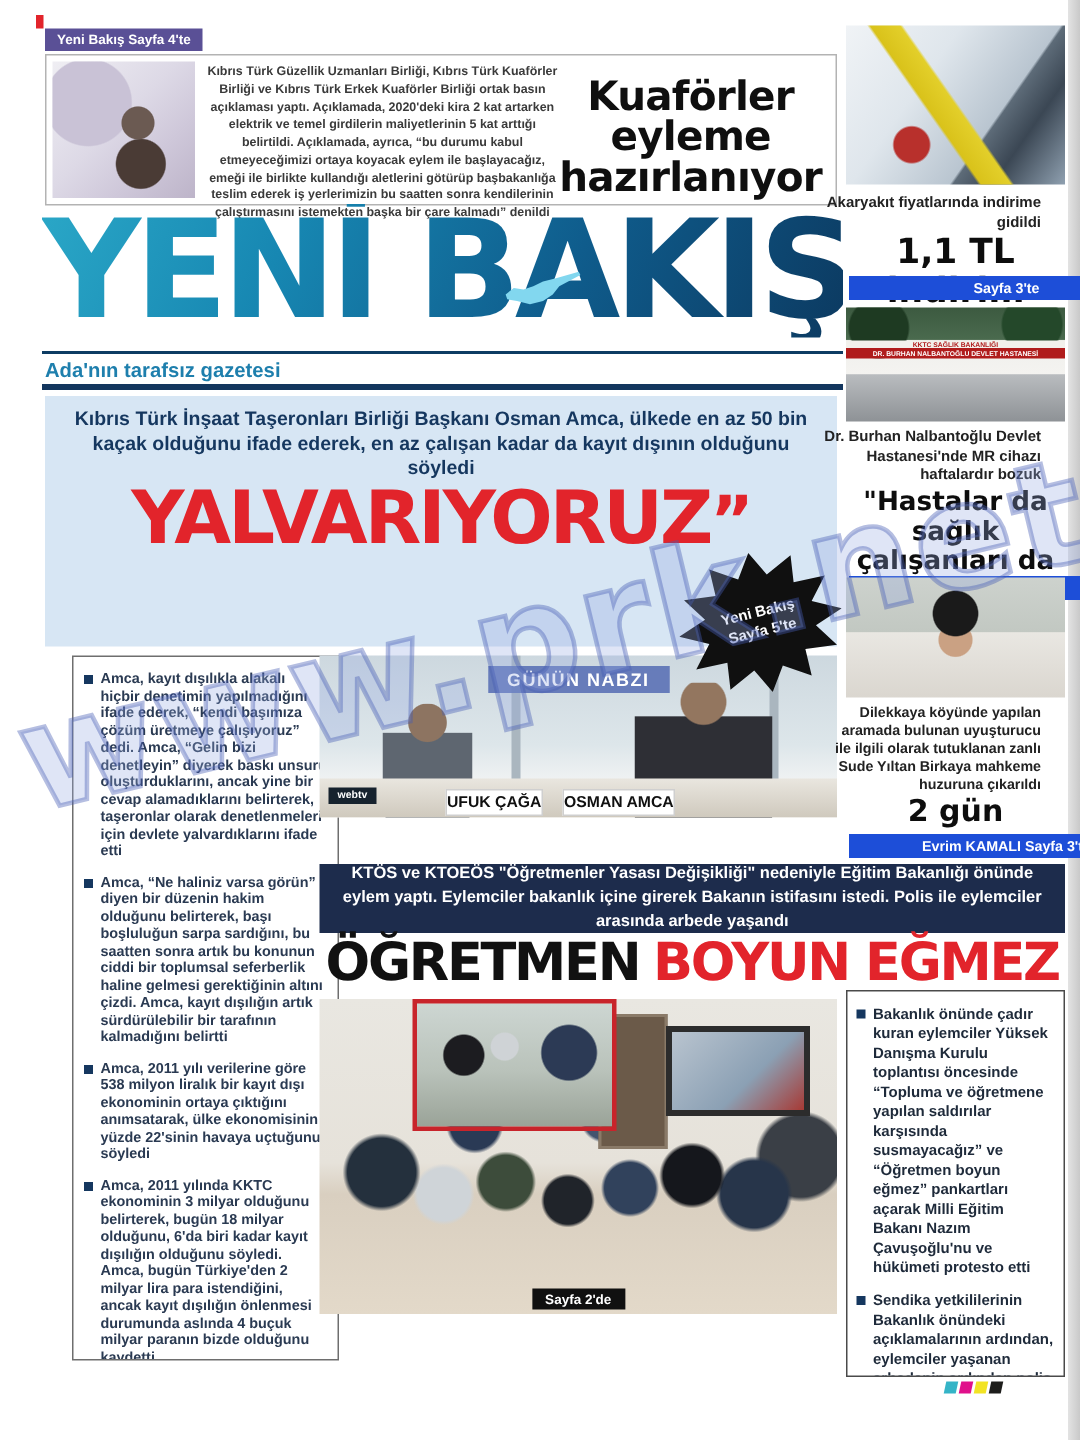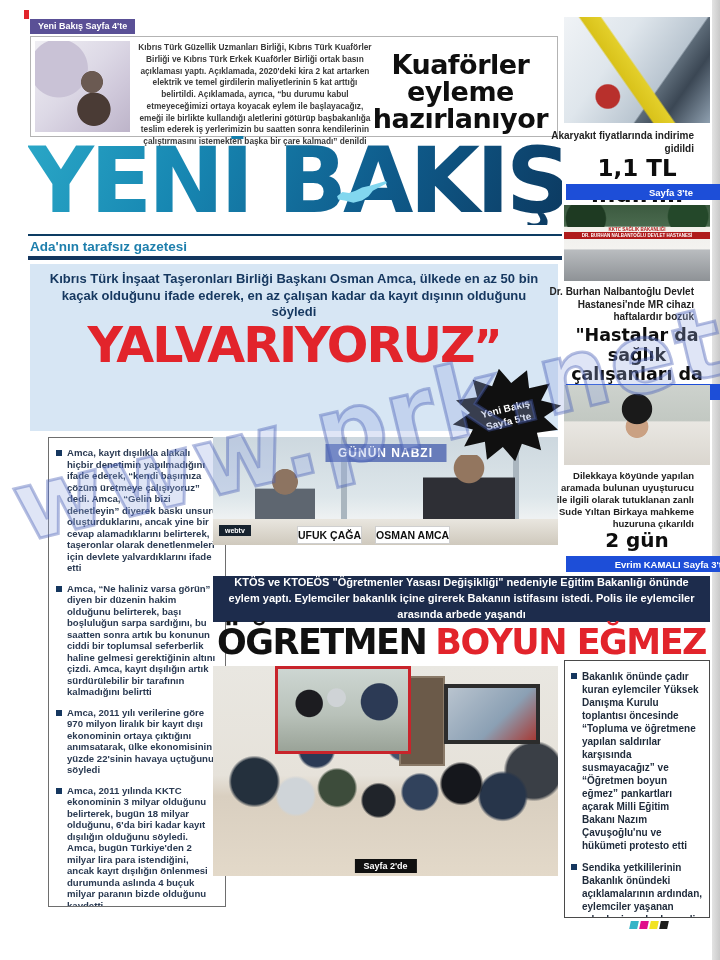--- a/index.html
+++ b/index.html
@@ -213,21 +213,21 @@
   <div class="bullet">
       <span class="sq"></span>
       <span class="btxt">Amca, kayıt dışılıkla alakalı hiçbir denetimin yapılmadığını ifade ederek, “kendi başımıza çözüm üretmeye çalışıyoruz” dedi. Amca, “Gelin bizi denetleyin” diyerek baskı unsuru oluşturduklarını, ancak yine bir cevap alamadıklarını belirterek, taşeronlar olarak denetlenmeleri için devlete yalvardıklarını ifade etti</span>
     </div>
   <div class="bullet">
       <span class="sq"></span>
       <span class="btxt">Amca, “Ne haliniz varsa görün” diyen bir düzenin hakim olduğunu belirterek, başı boşluluğun sarpa sardığını, bu saatten sonra artık bu konunun ciddi bir toplumsal seferberlik haline gelmesi gerektiğinin altını çizdi. Amca, kayıt dışılığın artık sürdürülebilir bir tarafının kalmadığını belirtti</span>
     </div>
   <div class="bullet">
       <span class="sq"></span>
-      <span class="btxt">Amca, 2011 yılı verilerine göre 970 milyon liralık bir kayıt dışı ekonominin ortaya çıktığını anımsatarak, ülke ekonomisinin yüzde 22'sinin havaya uçtuğunu söyledi</span>
+      <span class="btxt">Amca, 2011 yılı verilerine göre 538 milyon liralık bir kayıt dışı ekonominin ortaya çıktığını anımsatarak, ülke ekonomisinin yüzde 22'sinin havaya uçtuğunu söyledi</span>
     </div>
   <div class="bullet">
       <span class="sq"></span>
       <span class="btxt">Amca, 2011 yılında KKTC ekonominin 3 milyar olduğunu belirterek, bugün 18 milyar olduğunu, 6'da biri kadar kayıt dışılığın olduğunu söyledi. Amca, bugün Türkiye'den 2 milyar lira para istendiğini, ancak kayıt dışılığın önlenmesi durumunda aslında 4 buçuk milyar paranın bizde olduğunu kaydetti</span>
     </div>
 </div>
 
 <div class="abs" id="studio-photo">
   <div class="mullion" style="left:128px;"></div>
   <div class="mullion" style="left:300px;"></div>

